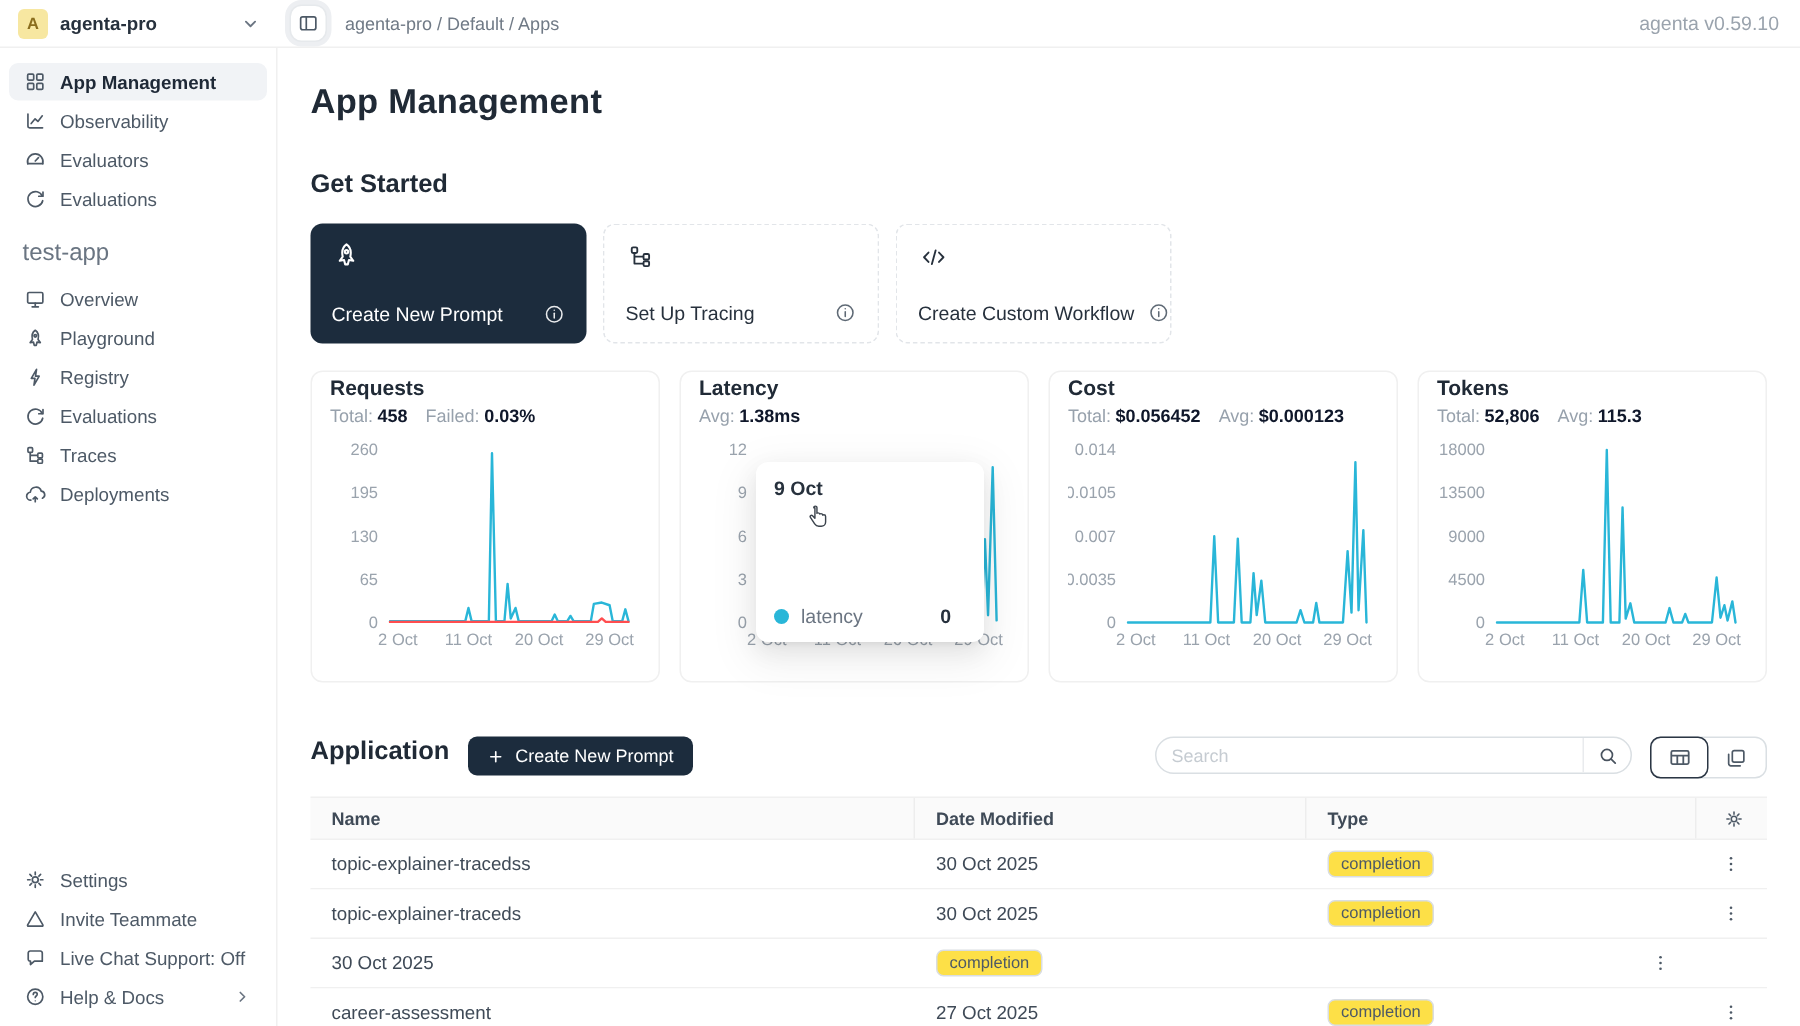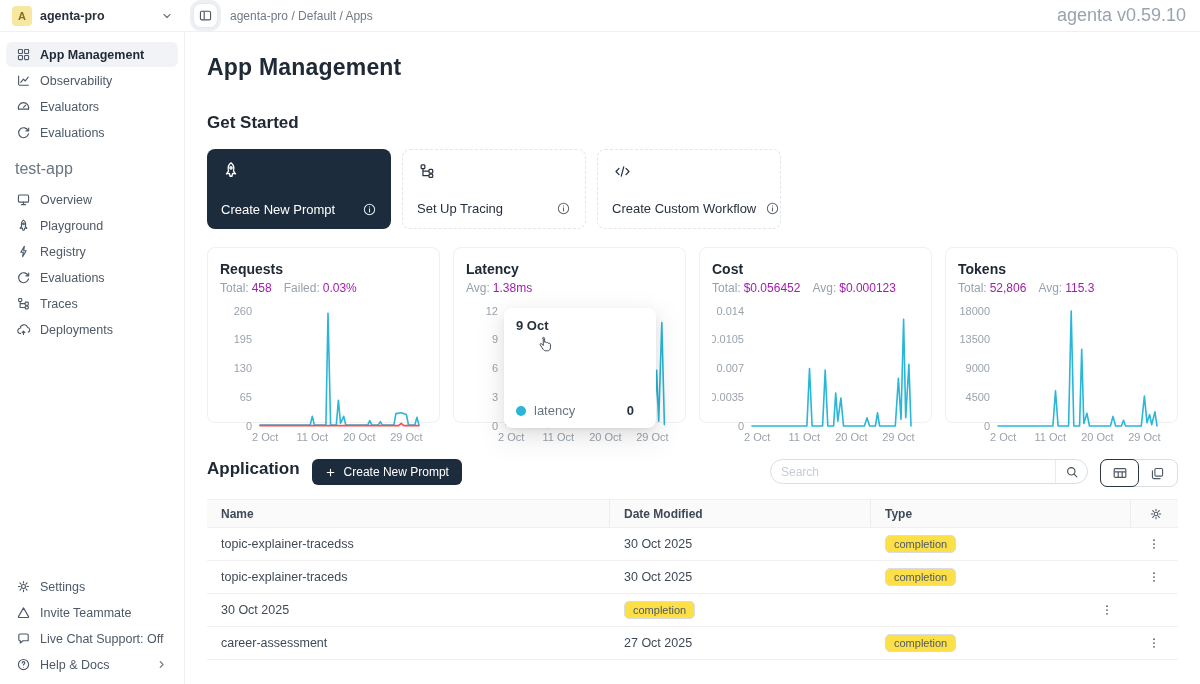--- a/index.html
+++ b/index.html
@@ -7,21 +7,21 @@
   body{font-family:"Liberation Sans","DejaVu Sans",sans-serif;background:#fff;color:#27313d}
   svg{display:block}
   
   .topbar{height:32px;display:flex;align-items:center;border-bottom:1px solid #f0f0f0}
   .ws{width:185px;flex-shrink:0;display:flex;align-items:center;gap:8px;padding:0 10px 0 12px;cursor:pointer}
   .avatar{width:20px;height:20px;border-radius:4px;background:#f7e7a1;color:#8a6d1d;font-size:11px;font-weight:700;display:flex;align-items:center;justify-content:center}
   .ws-name{font-size:12.5px;font-weight:600;color:#27313d;flex:1;white-space:nowrap}
   .ws .chev{color:#6b7582}
   .collapse-btn{width:25px;height:25px;border-radius:8px;background:#fff;border:1px solid #e6e9ec;box-shadow:0 0 0 3px #edeff2;display:flex;align-items:center;justify-content:center;margin:0 12px 0 8px;cursor:pointer;color:#3f4a57}
   .breadcrumb{font-size:12px;color:#707a86;cursor:pointer}
-  .version{margin-left:auto;padding-right:14px;font-size:18px;color:#9aa3ad}
+  .version{margin-left:auto;padding-right:14px;font-size:13px;color:#9aa3ad}
   
   .shell{display:flex;height:652px}
   .sidebar{width:185px;flex-shrink:0;border-right:1px solid #f0f0f0;display:flex;flex-direction:column;padding:10px 6px 7px}
   .snav{display:flex;flex-direction:column;gap:1px}
   .sitem{height:25px;display:flex;align-items:center;gap:9px;padding:0 9px;border-radius:6px;font-size:12.5px;color:#4d5966;cursor:pointer;white-space:nowrap}
   .sitem.selected{background:#f1f3f6;color:#1f2937;font-weight:600}
   .icn{width:16px;height:16px;flex-shrink:0;display:flex;align-items:center;justify-content:center;color:#4d5966}
   .section-label{font-size:16px;color:#6a7582;margin:15px 9px 9px}
   .sfooter{margin-top:auto}
   .chev-right{margin-left:auto;color:#6b7582}
@@ -31,24 +31,24 @@
   .sec-title{font-size:17px;font-weight:600;color:#202a36}
   .get-started{margin-top:32px}
   .start-cards{display:flex;gap:11px;margin-top:16px}
   .scard{width:184px;height:80px;border-radius:8px;padding:11px 14px 12px;display:flex;flex-direction:column;justify-content:space-between;cursor:pointer}
   .scard.dark{background:#1c2c3d;color:#fff}
   .scard.light{border:1px dashed #e2e5e9;color:#27313d}
   .scard-bottom{display:flex;align-items:center;gap:8px;font-size:13px;font-weight:500;white-space:nowrap}
   .scard-bottom .info{margin-left:auto;color:currentColor;opacity:.9}
   
   .chart-cards{display:flex;gap:13px;margin-top:18px}
-  .ccard{flex:1;height:176px;border:1px solid #f0f0f0;border-radius:8px;padding:13px 12px 6px 12px;position:relative;background:#fff}
+  .ccard{flex:1;height:208px;border:1px solid #f0f0f0;border-radius:8px;padding:2px 12px 6px 12px;position:relative;background:#fff}
   .ccard-title{font-size:14px;font-weight:600;color:#202a36}
   .ccard-stats{display:flex;gap:12px;font-size:12px;color:#97a1ac;margin-top:4px;white-space:nowrap}
-  .ccard-stats b{color:#a21caf;font-weight:400;margin-left:3px}
+  .ccard-stats b{color:#0f172a;font-weight:700;margin-left:3px}
   .chart-box{height:140px;margin-top:9px}
   
   .latency-tooltip{position:absolute;left:50px;top:60px;width:152px;height:120px;background:#fff;border-radius:8px;
     box-shadow:0 9px 28px 8px rgba(0,0,0,.05),0 6px 16px rgba(0,0,0,.08),0 3px 6px -4px rgba(0,0,0,.12);
     padding:10px 12px;z-index:3;display:flex;flex-direction:column;justify-content:space-between}
   .tt-date{font-size:13px;font-weight:600;color:#27313d}
   .tt-row{display:flex;align-items:center;gap:8px;font-size:13px;color:#6b7582}
   .tt-dot{width:10px;height:10px;border-radius:50%;flex-shrink:0}
   .tt-val{margin-left:auto;font-weight:600;color:#27313d;padding-right:10px}
   .cursor-icon{position:absolute;left:82px;top:88px;z-index:4}

